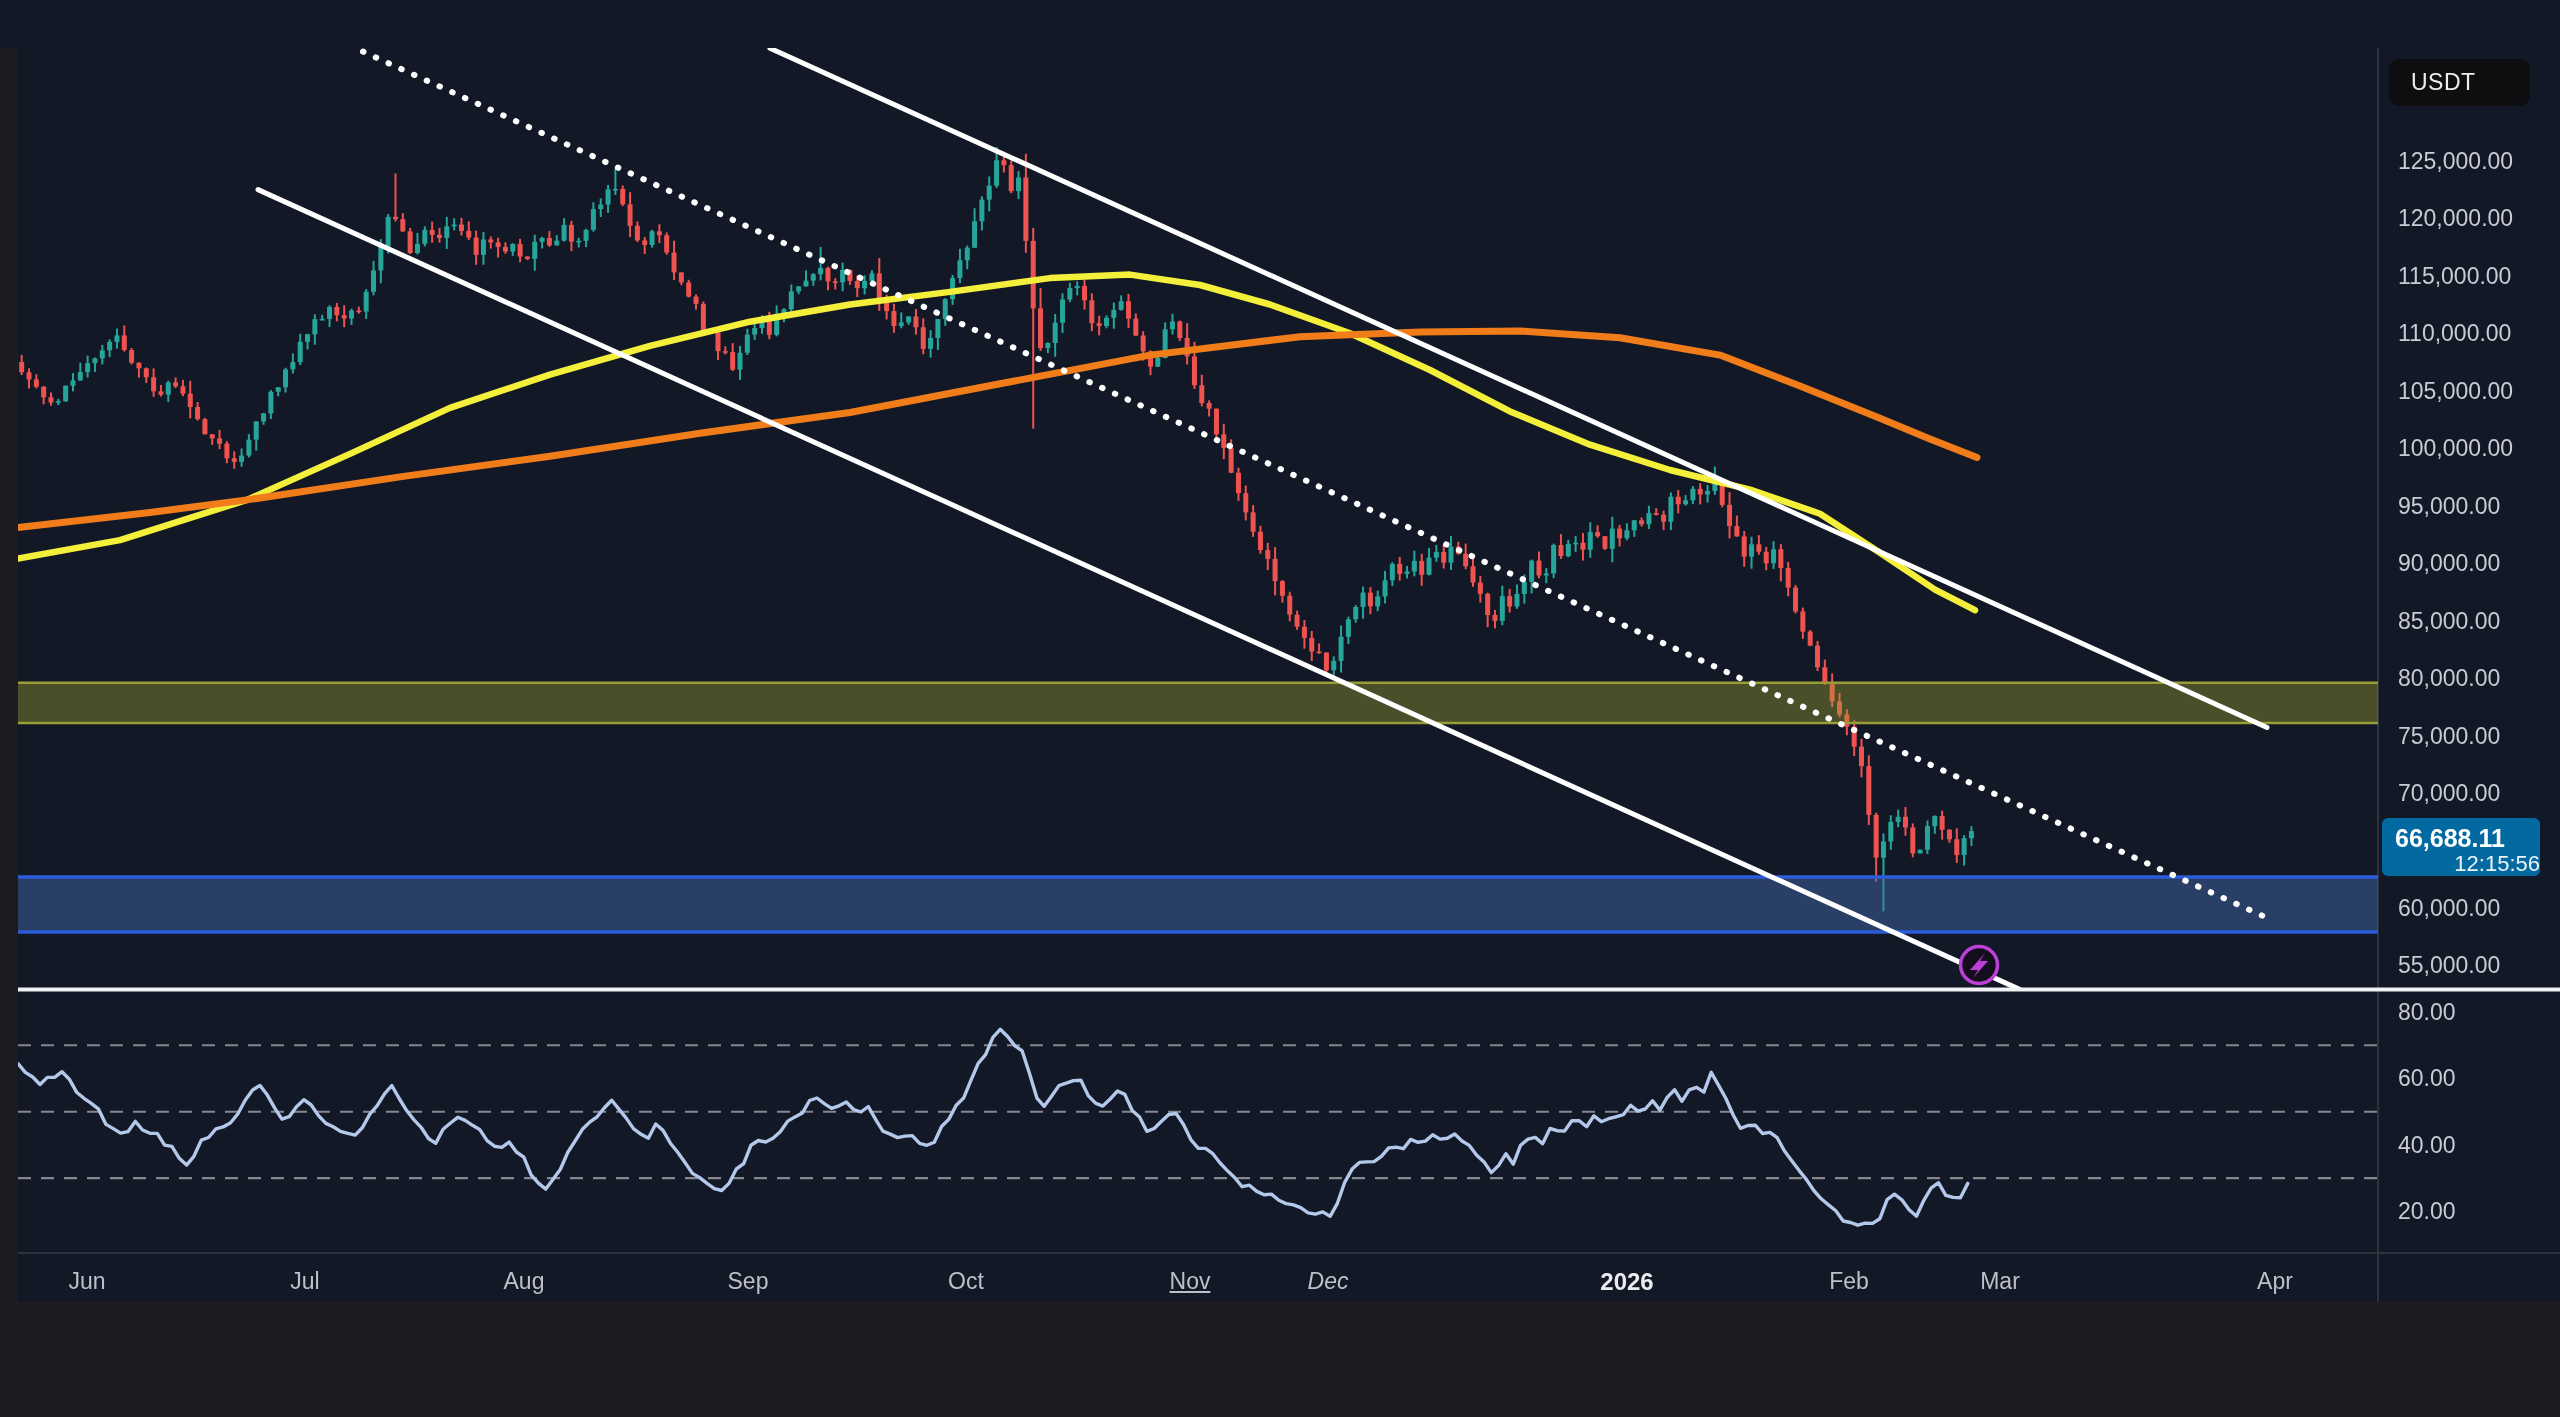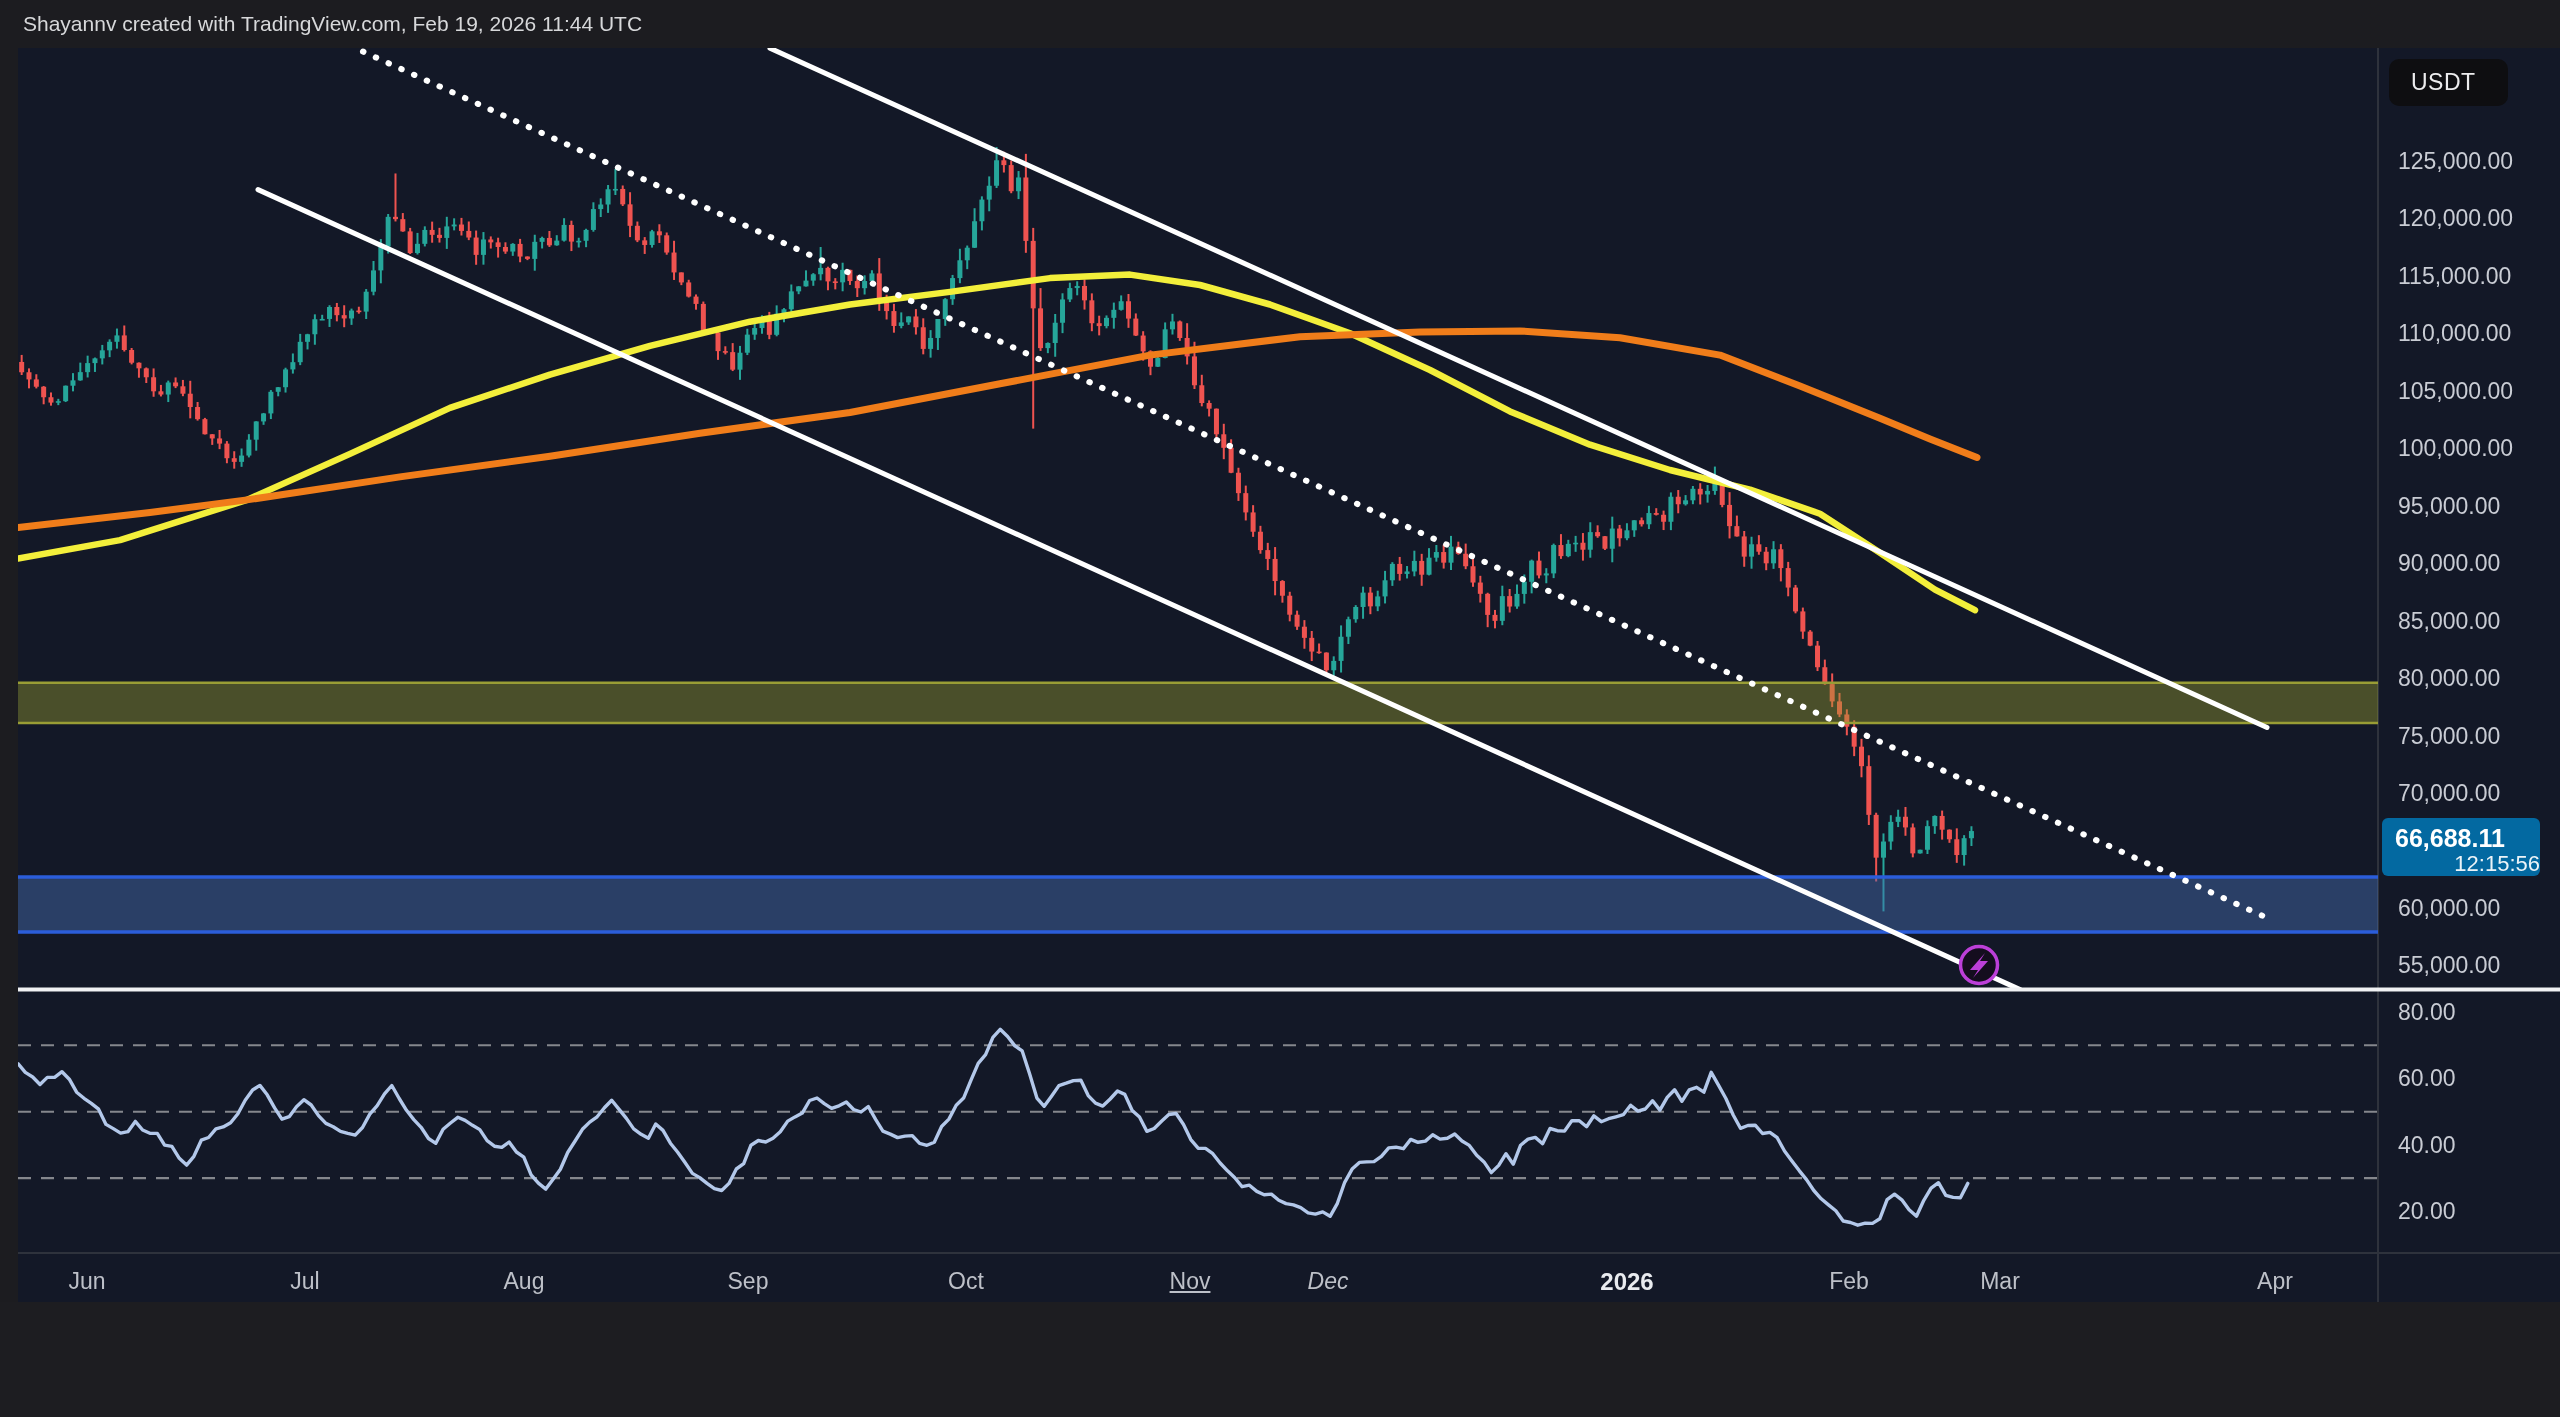--- a/index.html
+++ b/index.html
@@ -2,21 +2,21 @@
 <html><head>
 <meta charset="utf-8">
 <style>
   html,body{margin:0;padding:0;background:#000;}
   .stage{position:relative;width:2560px;height:1417px;background:#131827;overflow:hidden;
          font-family:"Liberation Sans",sans-serif;}
   .titlebar{position:absolute;top:0;left:0;width:2560px;height:48px;background:#1c1c20;
             color:#d7d8da;font-size:21px;line-height:48px;padding-left:23px;box-sizing:border-box;}
   .left-strip{position:absolute;top:48px;left:0;width:18px;height:1254px;background:#1c1c20;}
   #chart-svg{position:absolute;top:0;left:0;}
-  .usdt-chip{position:absolute;left:2389px;top:59px;width:119px;height:47px;background:#0e0e11;
+  .usdt-chip{position:absolute;left:2389px;top:59px;width:141px;height:47px;background:#0e0e11;
              border-radius:10px;color:#ececee;font-size:23px;line-height:47px;padding-left:22px;
              box-sizing:border-box;letter-spacing:.5px;}
   .price-badge{position:absolute;left:2382px;top:818px;width:158px;height:58px;background:#0369a1;
                border-radius:6px;padding:6px 0 0 13px;box-sizing:border-box;}
   .price-badge .p{color:#ffffff;font-size:25px;font-weight:bold;line-height:28px;}
   .price-badge .c{color:rgba(255,255,255,.92);font-size:22px;line-height:24px;text-align:right;}
   .axis-label{position:absolute;left:2398px;color:#c9ccd4;font-size:23px;line-height:23px;
               transform:translateY(-50%);white-space:nowrap;}
   .month-label{position:absolute;top:1268px;color:#bdc0c8;font-size:23px;transform:translateX(-50%);
                white-space:nowrap;}
@@ -592,23 +592,20 @@
         <line x1="258" y1="189.6" x2="2020" y2="989.6" stroke="#ffffff" stroke-width="5" stroke-linecap="round"></line>
         <line x1="363" y1="51.6" x2="2263" y2="916.0" stroke="#ffffff" stroke-width="6" stroke-linecap="round" stroke-dasharray="0.5 13.5"></line>
       </g>
       <line x1="18" y1="989.551724137931" x2="2560" y2="989.551724137931" stroke="#f0f1f3" stroke-width="4"></line>
       <g>
         <circle cx="1979" cy="965" r="18.5" fill="#140d1e" stroke="#bc3fd8" stroke-width="3.5"></circle>
         <path d="M1985,953 L1970,970 L1978,970 L1973,978 L1988,961 L1980,961 Z" fill="#bc3fd8"></path>
       </g>
     </svg>
 
-  <div class="titlebar">
-    <span>Shayannv created with TradingView.com, Feb 19, 2026 11:44 UTC</span>
-  </div>
   <div class="left-strip"></div>
 
   <div class="usdt-chip">USDT</div>
 
   <div class="price-badge">
     <div class="p">66,688.11</div>
     <div class="c">12:15:56</div>
   </div>
 
   <div id="price-labels">

